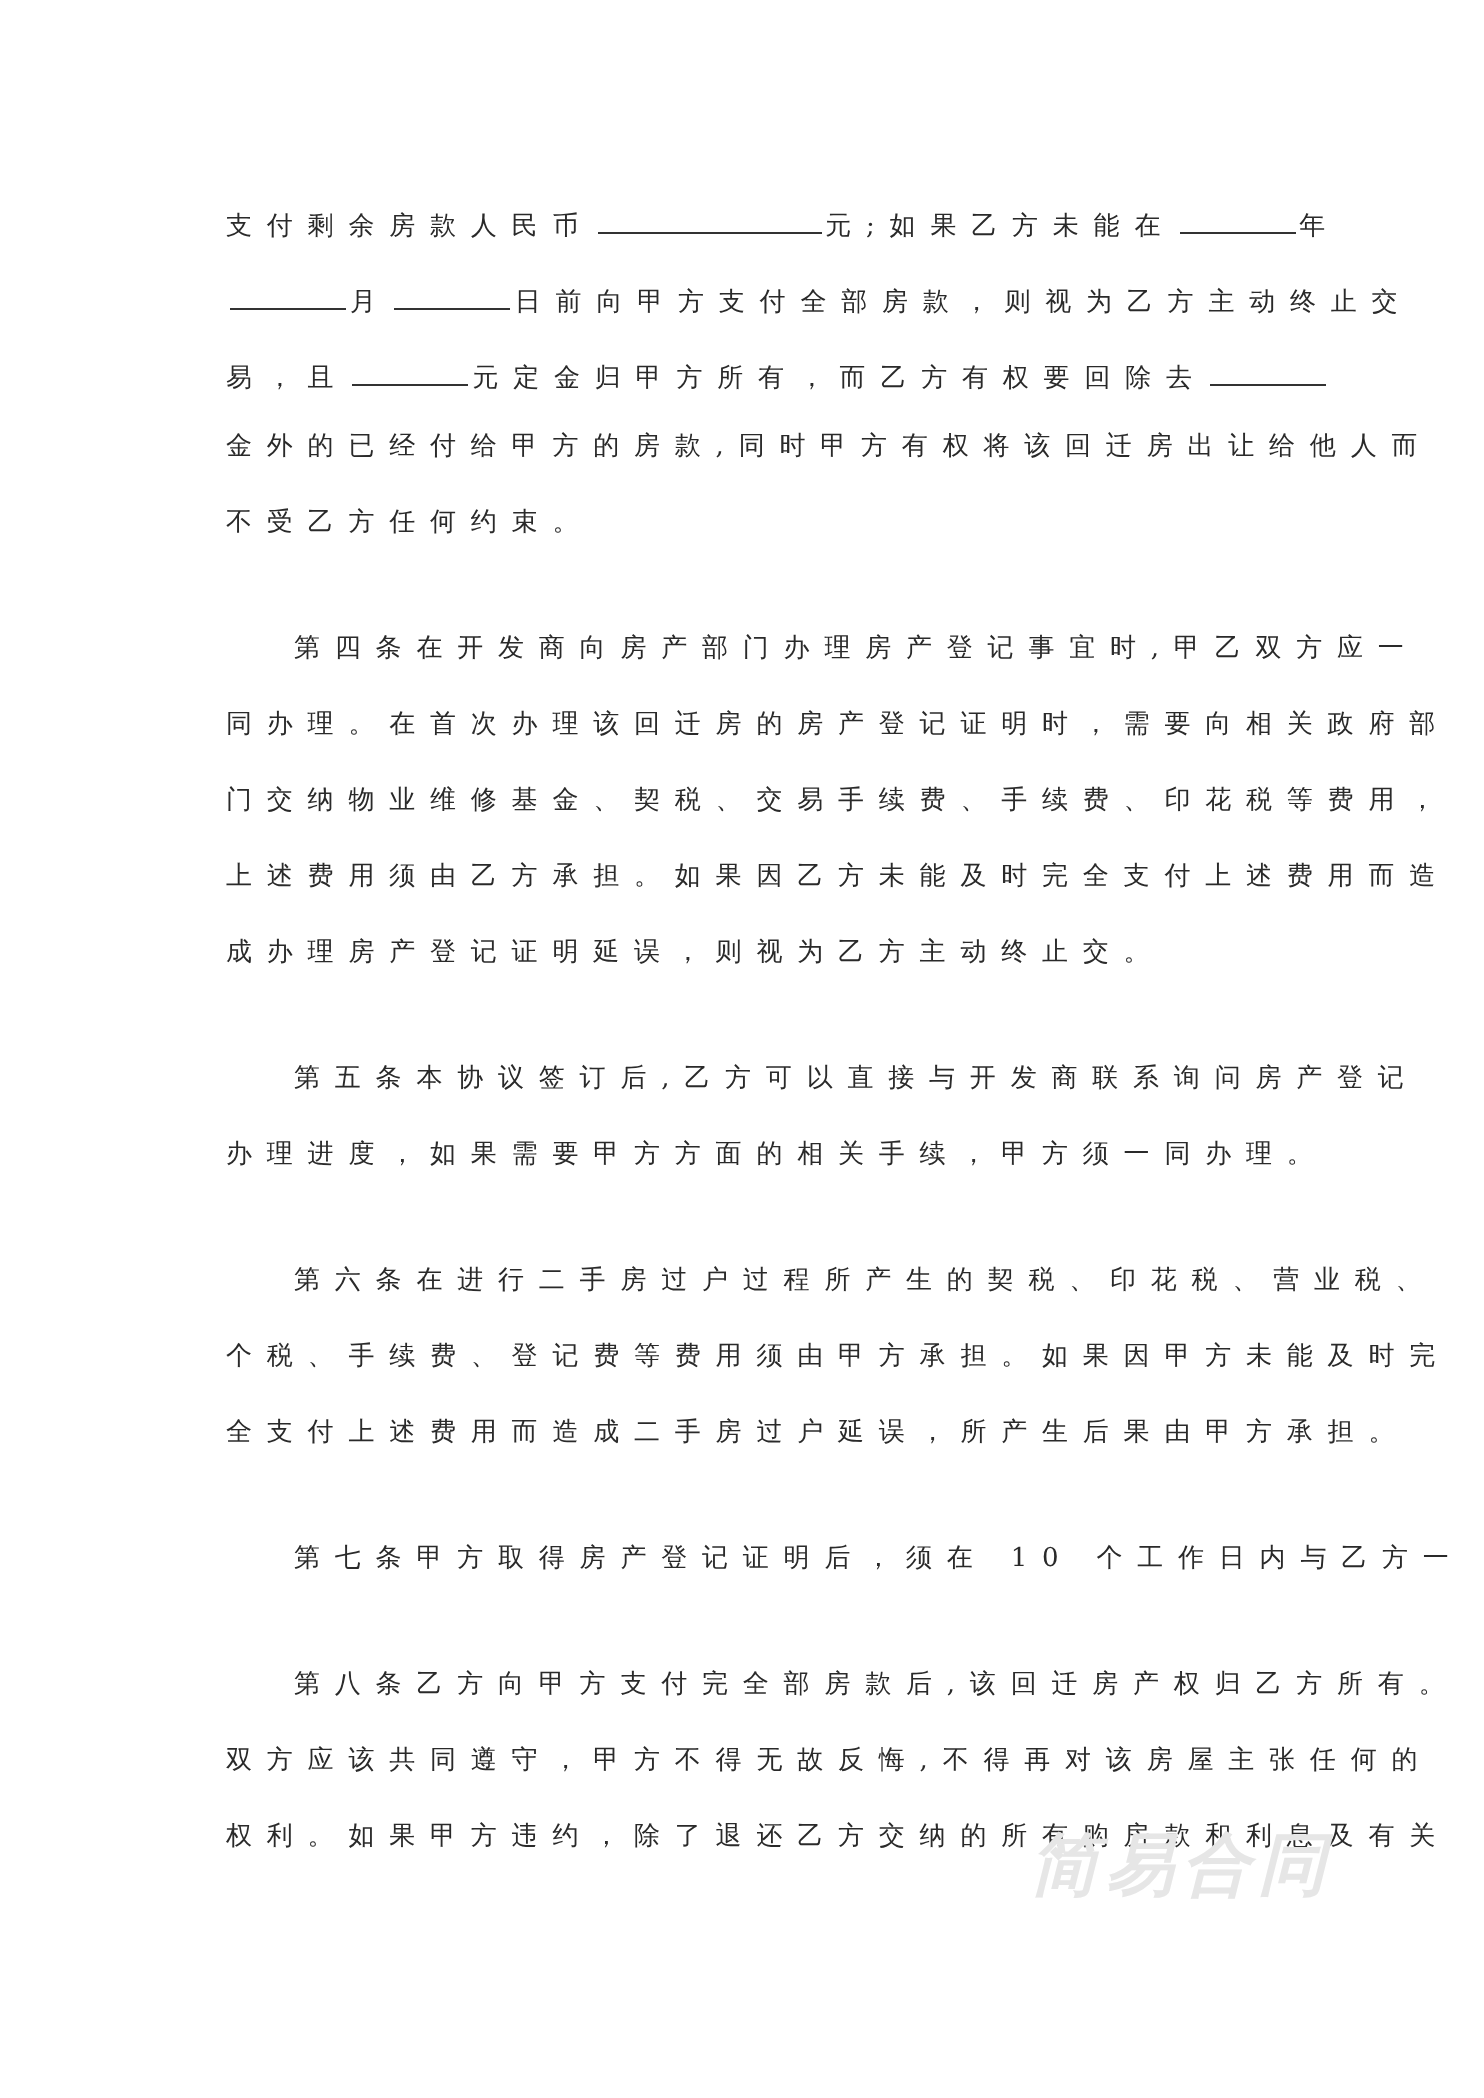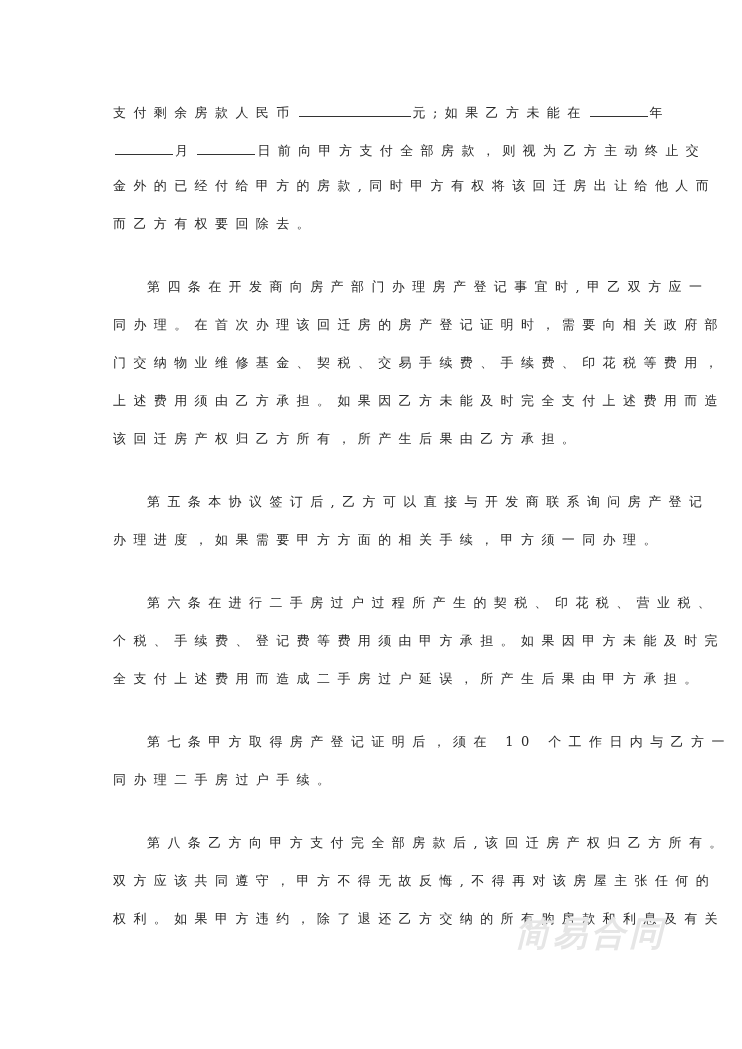--- a/index.html
+++ b/index.html
@@ -68,42 +68,42 @@
       margin-top: 8px;
     }
   </style>
 </head>
 <body>
 
 <div class="page" id="page">
     <div class="para">
       <div class="line"><span>支付剩余房款人民币</span><span class="blank long"></span><span>元;如果乙方未能在</span><span class="blank short"></span><span>年</span></div>
       <div class="line"><span class="blank short"></span><span>月</span><span class="blank short"></span><span>日前向甲方支付全部房款，则视为乙方主动终止交</span></div>
+      <div class="line"><span>易，且</span><span class="blank short"></span><span>元定金归甲方所有，而乙方有权要回除去</span><span class="blank short"></span></div>
       <div class="line"><span>金外的已经付给甲方的房款,同时甲方有权将该回迁房出让给他人而</span></div>
-      <div class="line"><span>而乙方有权要回除去。</span></div>
+      <div class="line"><span>不受乙方任何约束。</span></div>
     </div>
     <div class="para">
       <div class="line indent"><span>第四条在开发商向房产部门办理房产登记事宜时,甲乙双方应一</span></div>
       <div class="line"><span>同办理。在首次办理该回迁房的房产登记证明时，需要向相关政府部</span></div>
       <div class="line"><span>门交纳物业维修基金、契税、交易手续费、手续费、印花税等费用，</span></div>
       <div class="line"><span>上述费用须由乙方承担。如果因乙方未能及时完全支付上述费用而造</span></div>
-      <div class="line"><span>该回迁房产权归乙方所有，所产生后果由乙方承担。</span></div>
+      <div class="line"><span>成办理房产登记证明延误，则视为乙方主动终止交。</span></div>
     </div>
     <div class="para">
       <div class="line indent"><span>第五条本协议签订后,乙方可以直接与开发商联系询问房产登记</span></div>
       <div class="line"><span>办理进度，如果需要甲方方面的相关手续，甲方须一同办理。</span></div>
     </div>
     <div class="para">
       <div class="line indent"><span>第六条在进行二手房过户过程所产生的契税、印花税、营业税、</span></div>
       <div class="line"><span>个税、手续费、登记费等费用须由甲方承担。如果因甲方未能及时完</span></div>
       <div class="line"><span>全支付上述费用而造成二手房过户延误，所产生后果由甲方承担。</span></div>
     </div>
     <div class="para">
       <div class="line indent"><span>第七条甲方取得房产登记证明后，须在 10 个工作日内与乙方一</span></div>
-      <div class="line"><span>同办理二手房过户手续。</span></div>
     </div>
     <div class="para">
       <div class="line indent"><span>第八条乙方向甲方支付完全部房款后,该回迁房产权归乙方所有。</span></div>
       <div class="line"><span>双方应该共同遵守，甲方不得无故反悔,不得再对该房屋主张任何的</span></div>
       <div class="line"><span>权利。如果甲方违约，除了退还乙方交纳的所有购房款和利息及有关</span></div>
     </div>
   </div>
 
 <div class="watermark">
   <div class="wm-title">简易合同</div>

